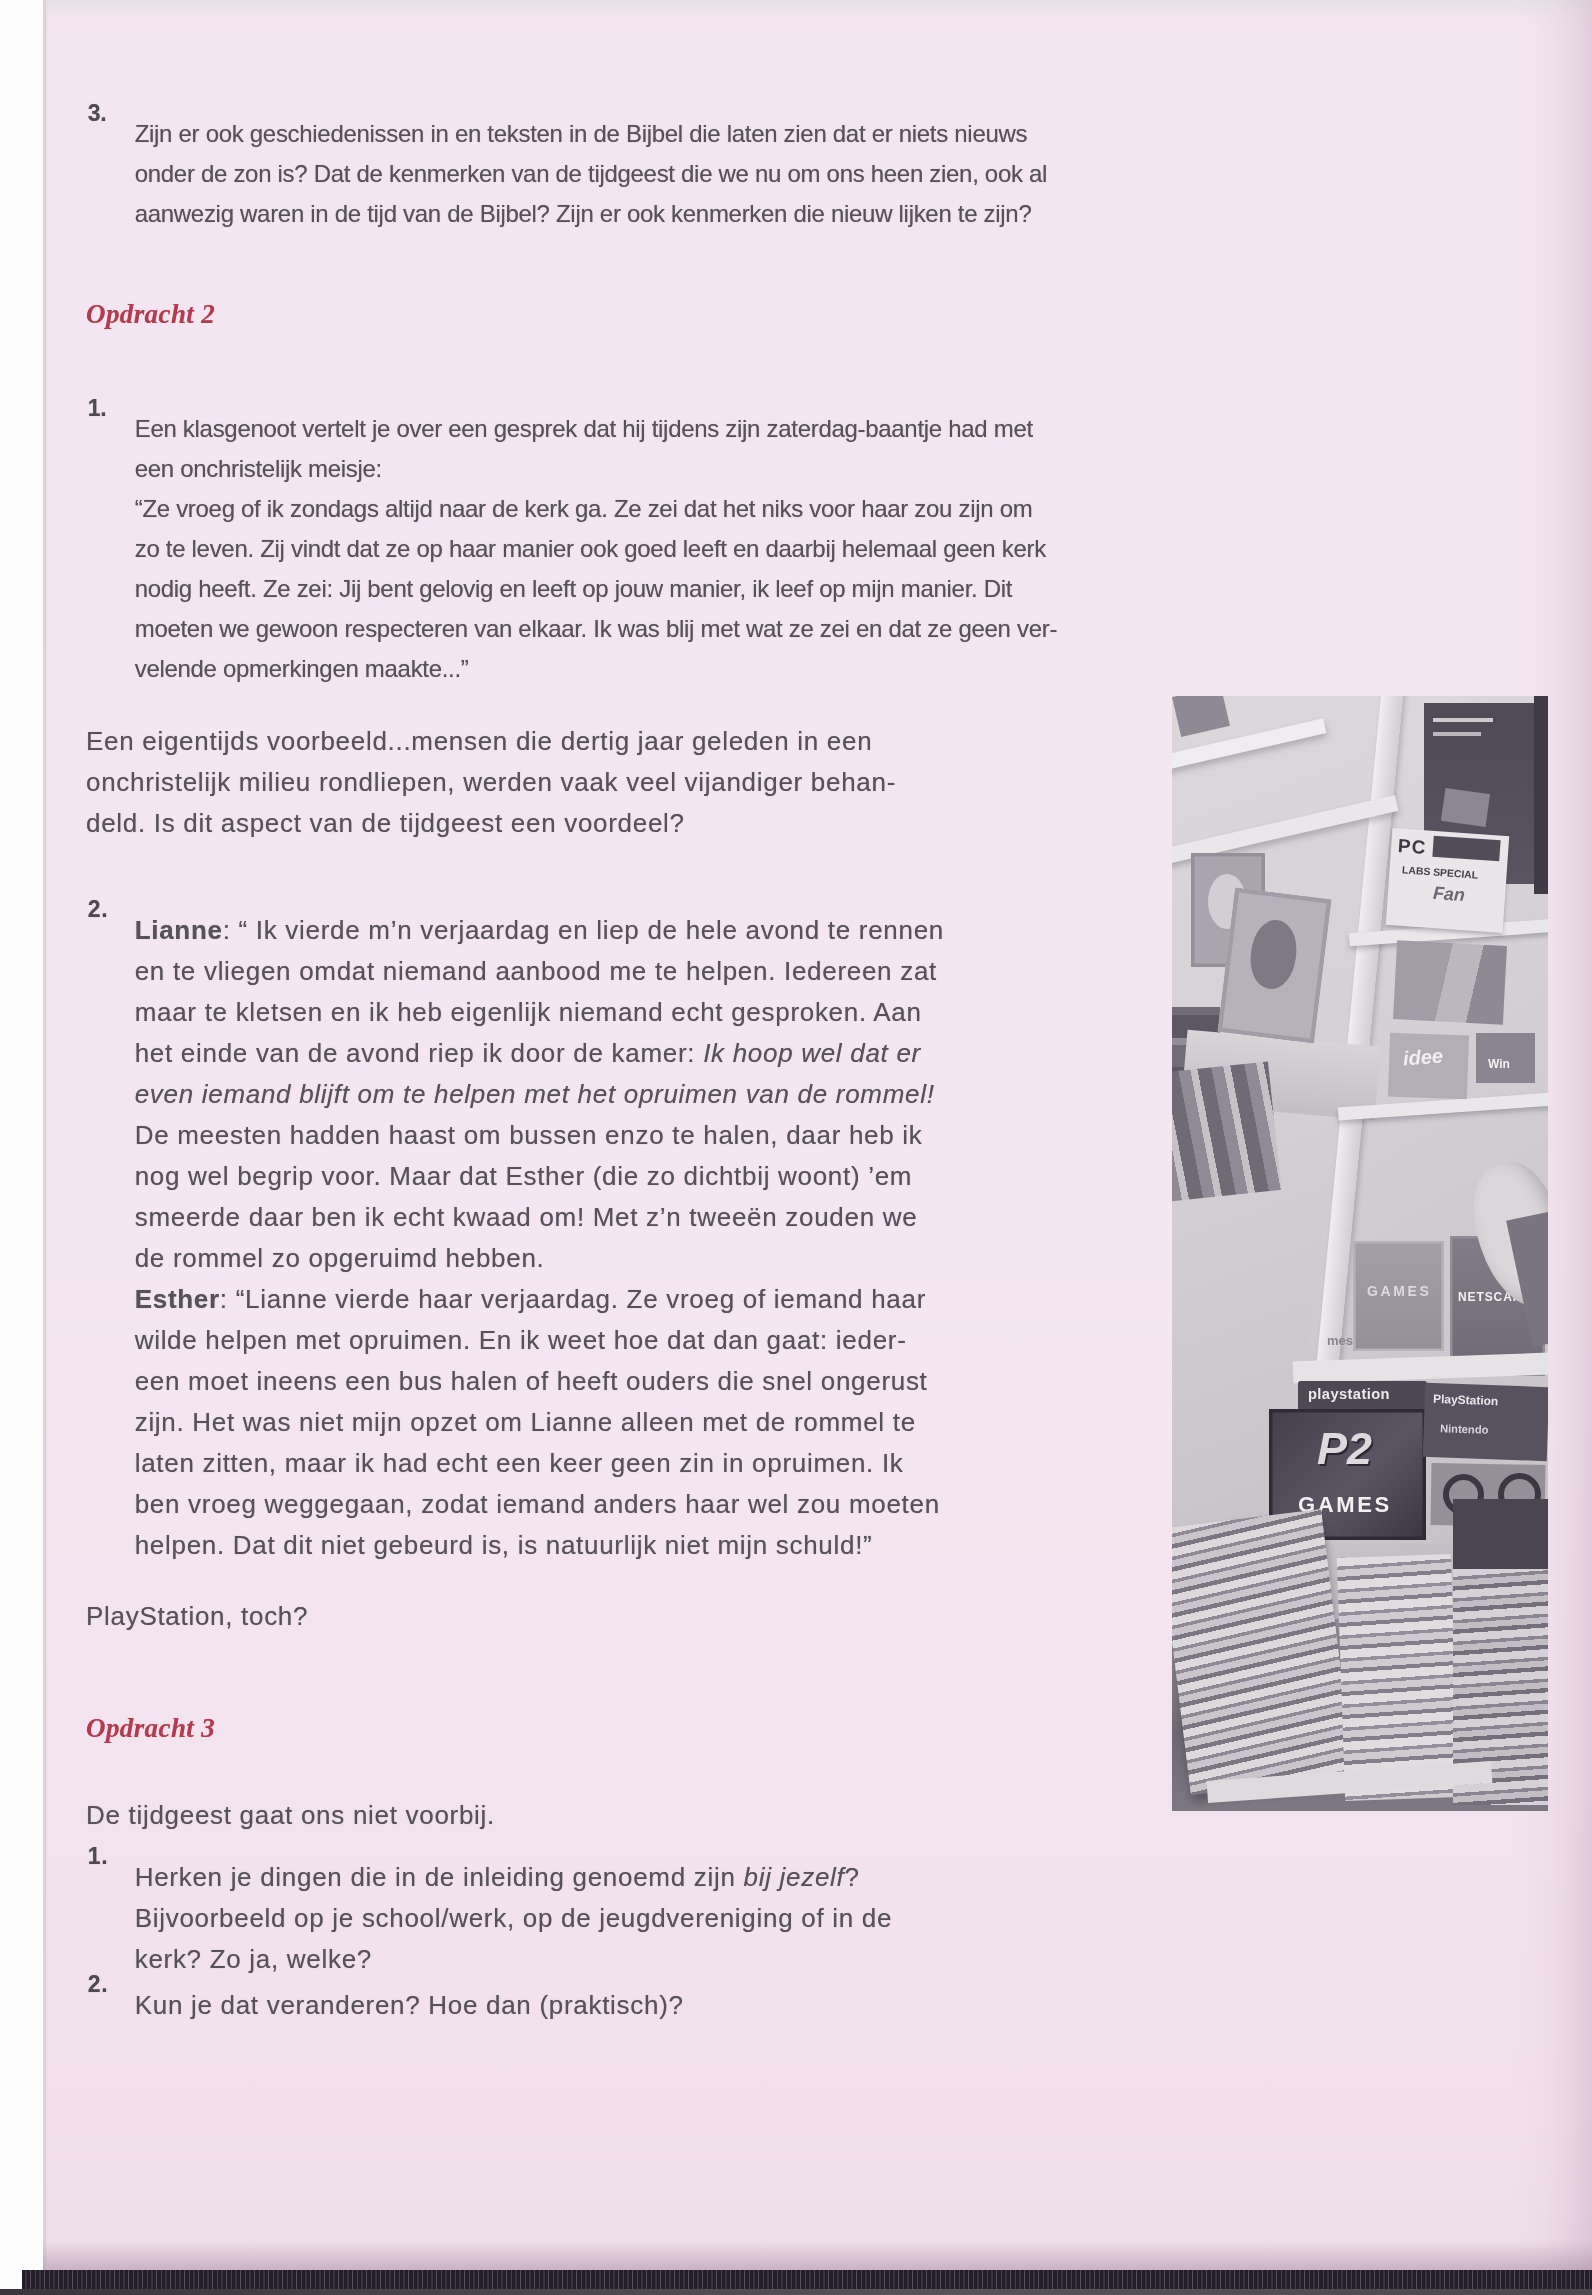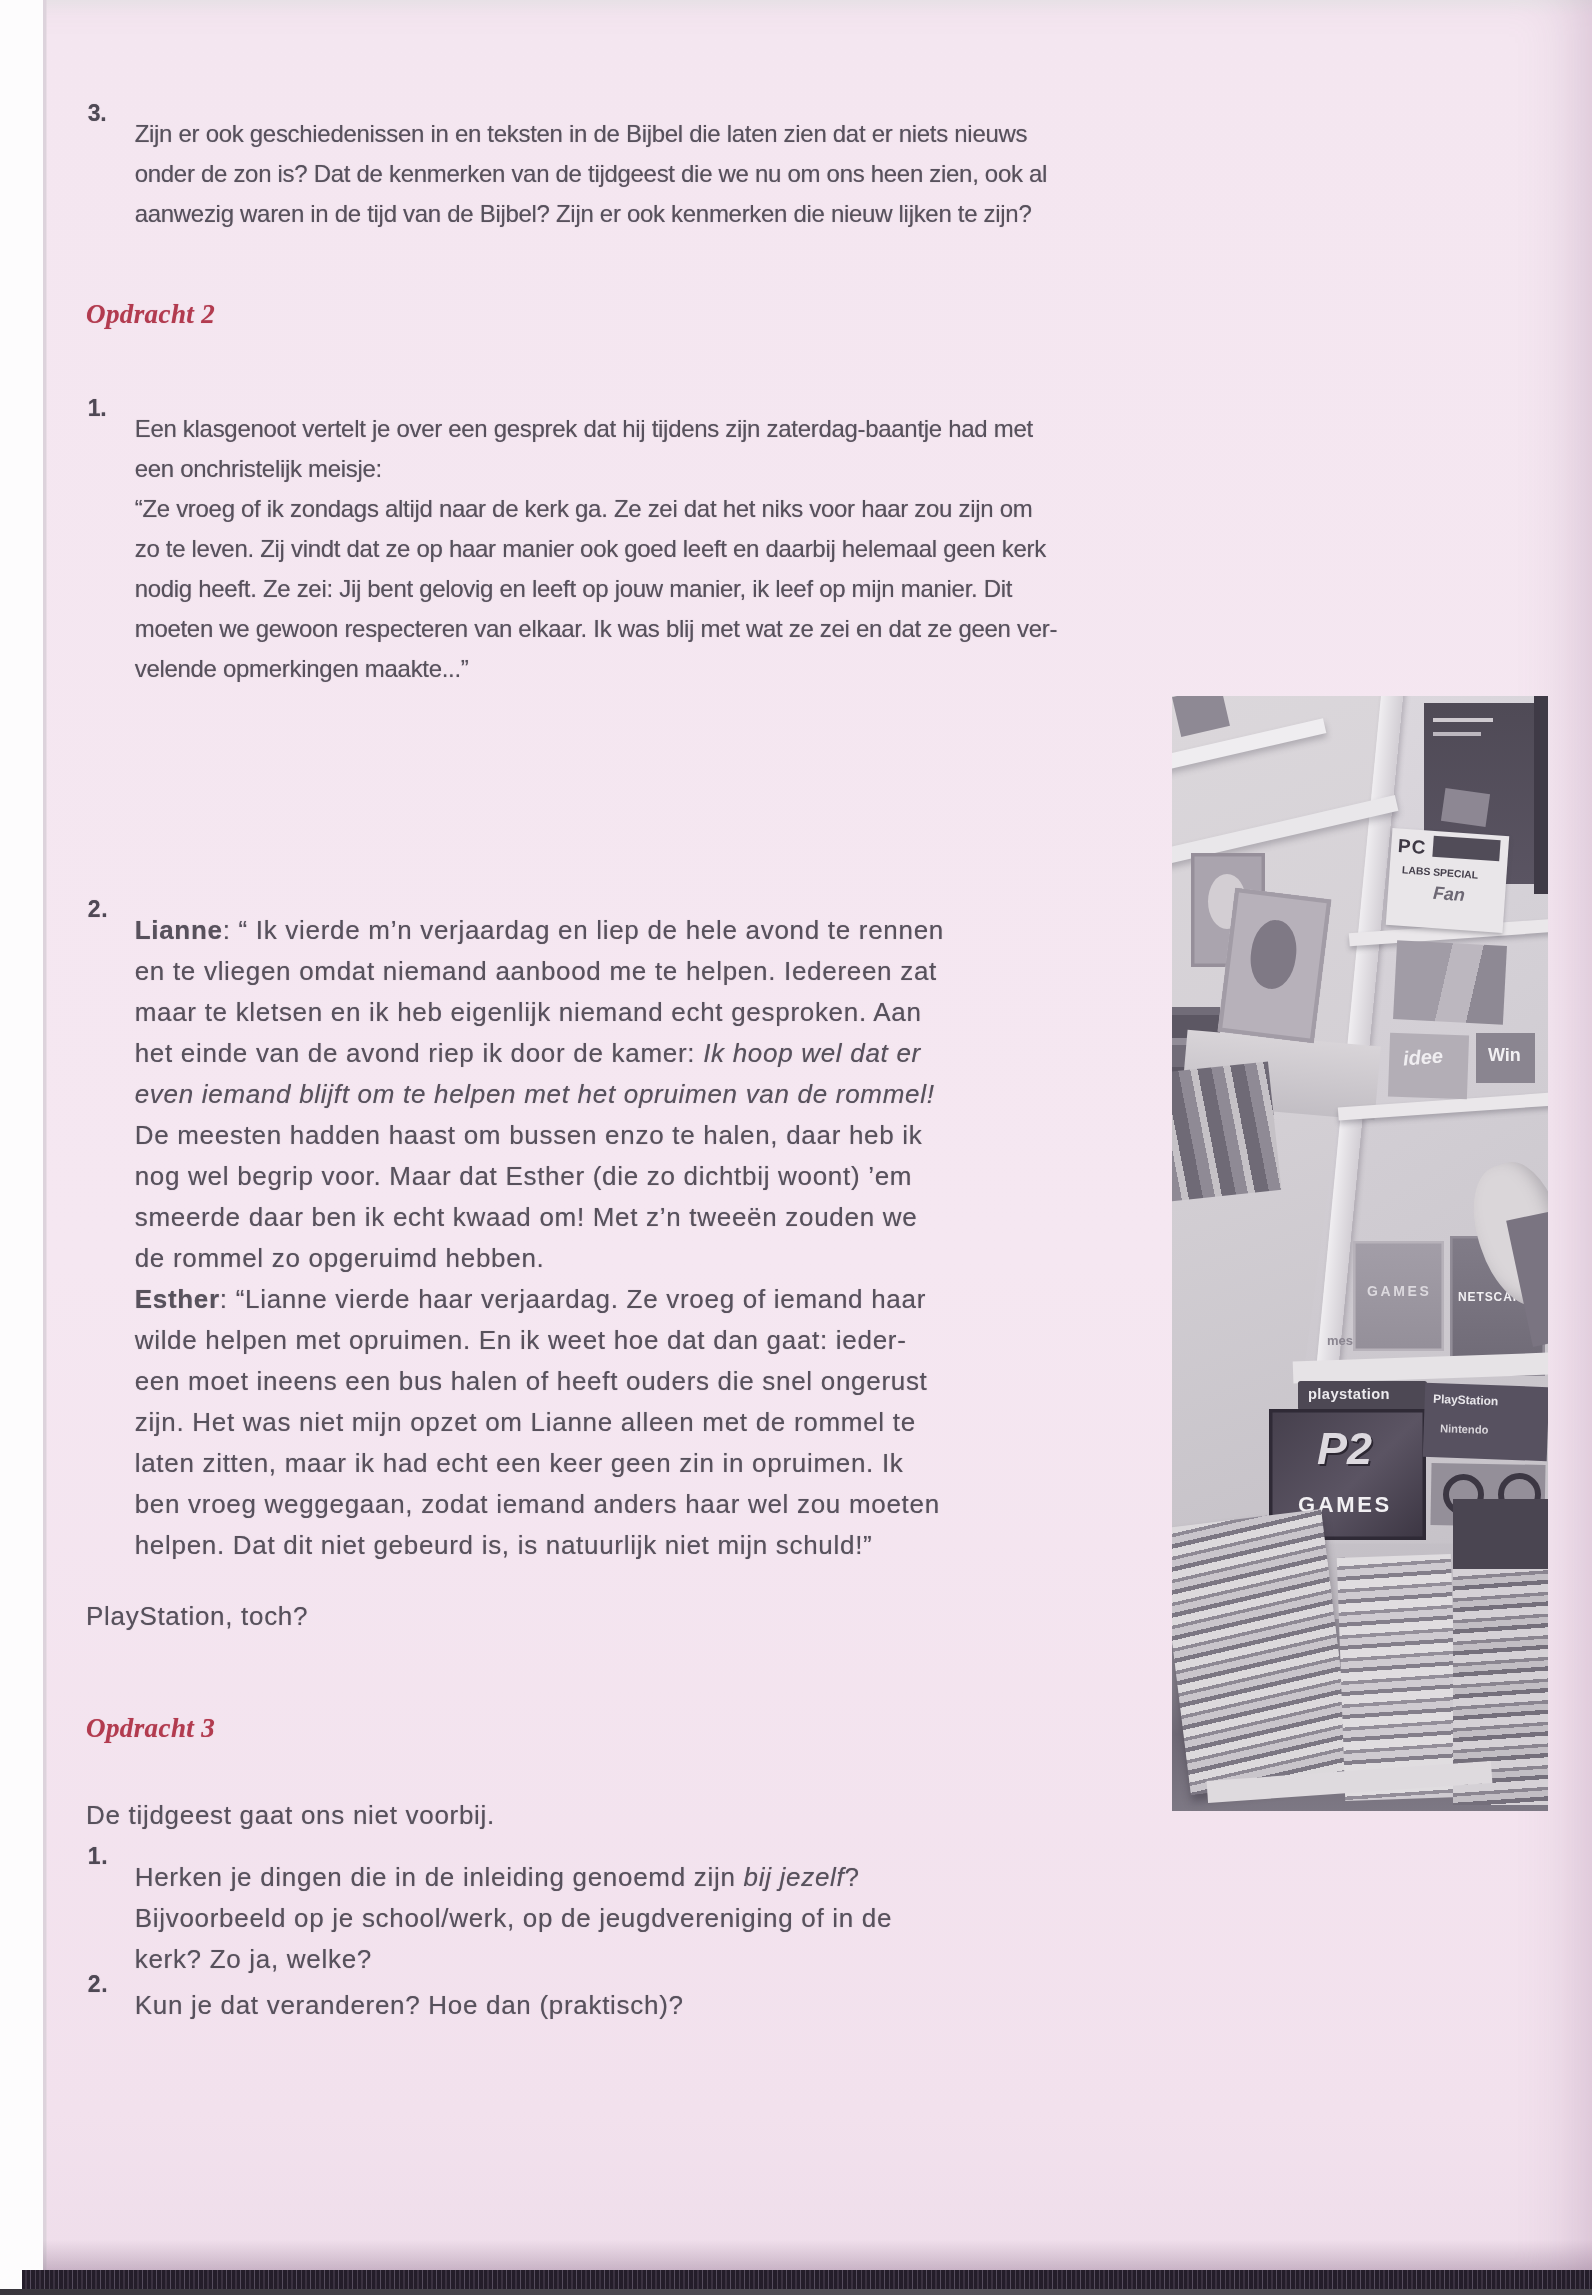--- a/index.html
+++ b/index.html
@@ -54,20 +54,23 @@
     <span class="num">1.</span>
     <div class="txt">Een klasgenoot vertelt je over een gesprek dat hij tijdens zijn zaterdag-baantje had met
 een onchristelijk meisje:
 “Ze vroeg of ik zondags altijd naar de kerk ga. Ze zei dat het niks voor haar zou zijn om
 zo te leven. Zij vindt dat ze op haar manier ook goed leeft en daarbij helemaal geen kerk
 nodig heeft. Ze zei: Jij bent gelovig en leeft op jouw manier, ik leef op mijn manier. Dit
 moeten we gewoon respecteren van elkaar. Ik was blij met wat ze zei en dat ze geen ver-
 velende opmerkingen maakte...”</div>
   </div>
 
+  <div class="para voor" style="left:86px;top:721px;width:992px;">Een eigentijds voorbeeld...mensen die dertig jaar geleden in een
+onchristelijk milieu rondliepen, werden vaak veel vijandiger behan-
+deld. Is dit aspect van de tijdgeest een voordeel?</div>
 
   <div class="li narrow" style="left:86px;top:889px;width:1036px;">
     <span class="num">2.</span>
     <div class="txt"><span class="b">Lianne</span><span>: “ Ik vierde m’n verjaardag en liep de hele avond te rennen
 en te vliegen omdat niemand aanbood me te helpen. Iedereen zat
 maar te kletsen en ik heb eigenlijk niemand echt gesproken. Aan
 het einde van de avond riep ik door de kamer: </span><span class="i">Ik hoop wel dat er
 even iemand blijft om te helpen met het opruimen van de rommel!</span><span>
 De meesten hadden haast om bussen enzo te halen, daar heb ik
 nog wel begrip voor. Maar dat Esther (die zo dichtbij woont) ’em
@@ -131,21 +134,21 @@
     <span class="ph-label" style="left:226px;top:140px;font-size:19px;color:#3e3945;letter-spacing:0.9px;transform:rotate(4deg);">PC</span>
     <div class="ph" style="left:261px;top:142px;width:67px;height:21px;background:#514c58;transform:rotate(4deg);"></div>
     <span class="ph-label" style="left:230px;top:171px;font-size:10.4px;color:#45404c;transform:rotate(4deg);">LABS SPECIAL</span>
     <span class="ph-label" style="left:261px;top:188px;font-size:18px;color:#6d6874;font-style:italic;transform:rotate(4deg);">Fan</span>
 
     <div class="ph" style="left:223px;top:247px;width:110px;height:79px;background:linear-gradient(100deg,#a19ca6 0 45%,#bcb7bf 45% 70%,#8e8994 70%);transform:rotate(3deg);"></div>
 
     <div class="ph" style="left:217px;top:338px;width:79px;height:64px;background:#b3aeb6;transform:rotate(2deg);"></div>
     <span class="ph-label" style="left:231px;top:350px;font-size:20px;color:#f0eef1;font-style:italic;transform:rotate(-4deg);">idee</span>
     <div class="ph" style="left:304px;top:337px;width:59px;height:50px;background:#8a8590;"></div>
-    <span class="ph-label" style="left:316px;top:349px;font-size:18px;">Win</span>
+    <span class="ph-label" style="left:316px;top:361px;font-size:12px;">Win</span>
 
     <div class="ph" style="left:181px;top:545px;width:91px;height:110px;background:linear-gradient(#a39ea8,#948f99);box-shadow:inset 0 0 0 2.6px #b7b2ba;"></div>
     <span class="ph-label" style="left:195px;top:587px;font-size:14px;letter-spacing:2.6px;color:#dcd9de;">GAMES</span>
     <div class="ph" style="left:278px;top:540px;width:95px;height:140px;background:linear-gradient(#817c88,#6e6975);box-shadow:inset 0 0 0 2.6px #918c97;"></div>
     <span class="ph-label" style="left:286px;top:594px;font-size:12px;letter-spacing:0.9px;">NETSCAPE</span>
 
     <span class="ph-label" style="left:155px;top:637px;font-size:13px;color:#8a8590;">mes</span>
     <div class="ph" style="left:121px;top:661px;width:259px;height:22.4px;background:#e6e3e6;transform:rotate(-2deg);"></div>
 
     <div class="ph" style="left:307px;top:466px;width:83px;height:147px;background:#dad6d9;border-radius:46% 40% 42% 50%;transform:rotate(-18deg);box-shadow:inset -7px -8.6px 15.5px rgba(110,104,116,.4);"></div>

